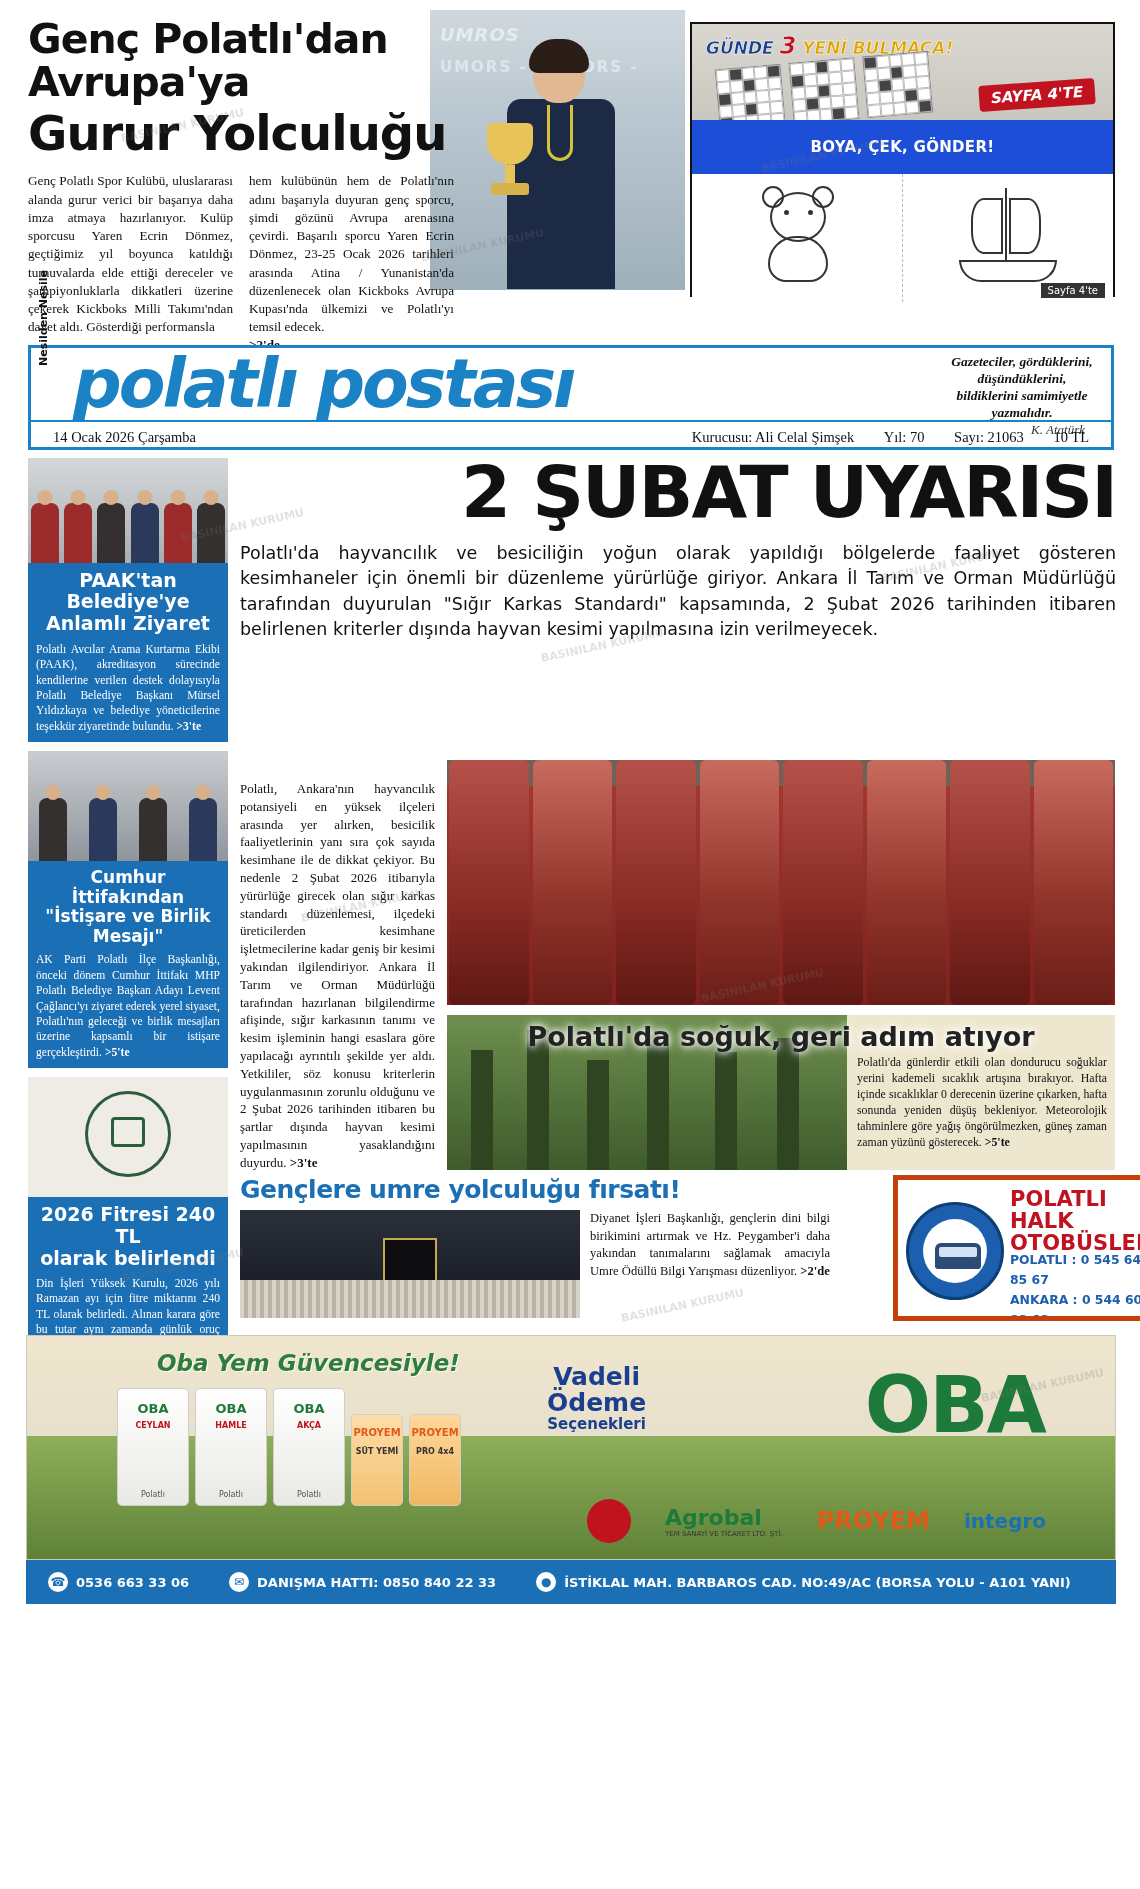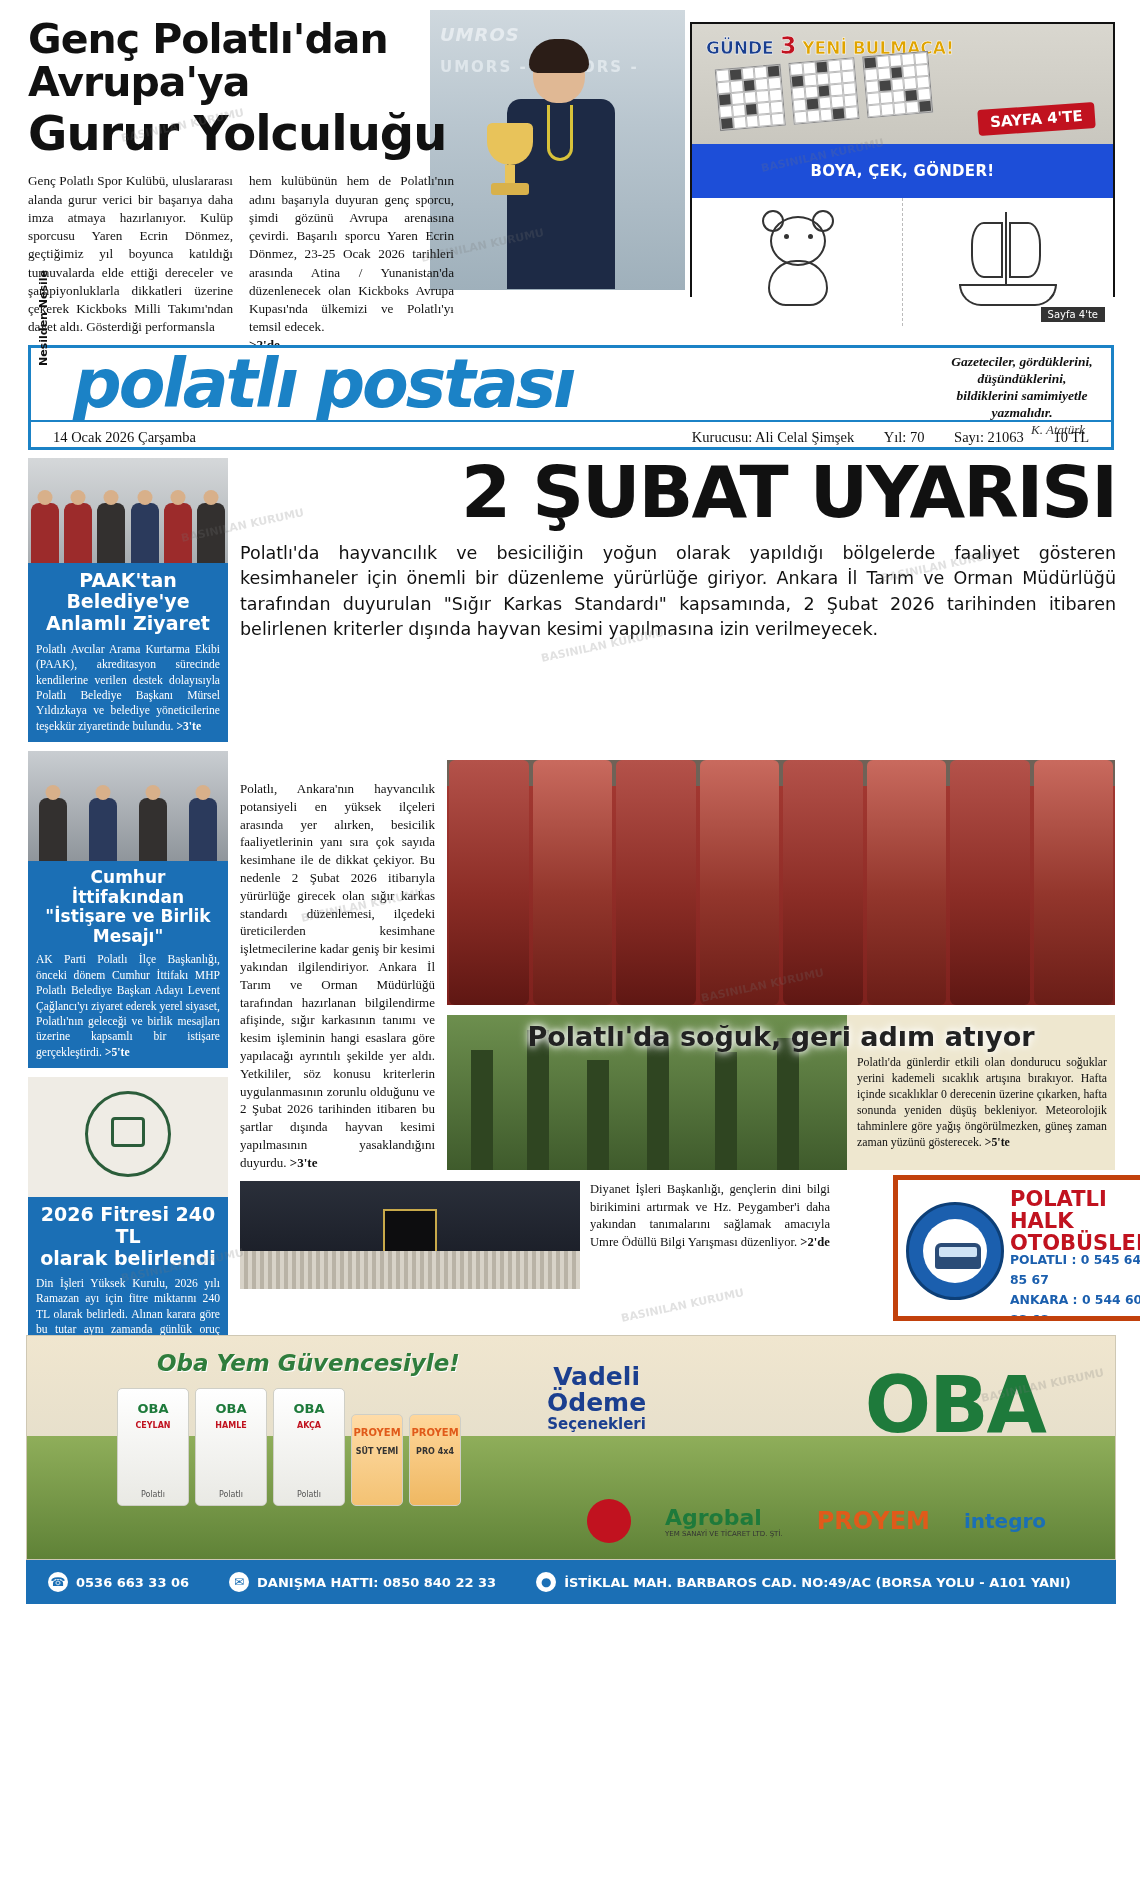--- a/index.html
+++ b/index.html
@@ -55,21 +55,21 @@
   .trophy { position:absolute; left:-2px; top:78px; width:56px; height:78px; }
   .trophy-cup { position:absolute; left:4px; top:0; width:46px; height:42px; background:#e8c35a; border-radius:6px 6px 26px 26px; }
   .trophy-stem { position:absolute; left:22px; top:42px; width:10px; height:20px; background:#e8c35a; }
   .trophy-base { position:absolute; left:8px; top:60px; width:38px; height:12px; background:#d8b14b; border-radius:3px; }
 
   
   .promo {
     position:absolute; left:690px; top:22px; width:425px; height:275px;
     border:2px solid #111; background:#f3f3ef;
   }
-  .promo-top { position:relative; height:120px; background:linear-gradient(180deg,#d9d7cf,#c9c7bf); overflow:hidden; }
+  .promo-top { position:relative; height:96px; background:linear-gradient(180deg,#d9d7cf,#c9c7bf); overflow:hidden;font-style:italic; }
   .promo-badge {
     position:absolute; left:14px; top:8px; font-family:"DejaVu Sans", sans-serif; font-weight:bold;
     font-size:17px; color:#1a3f8f; -webkit-text-stroke:0.5px #fff;
   }
   .promo-badge .num { color:#c1121f; font-size:24px; }
   .promo-badge .yel { color:#e0a400; }
   .promo-grids { position:absolute; left:25px; top:36px; display:flex; gap:8px; transform:rotate(-5deg); }
   .pg { width:66px; height:62px; background:#fff; border:1px solid #888; display:grid; grid-template-columns:repeat(5,1fr); grid-template-rows:repeat(5,1fr); }
   .pg i { border:0.5px solid #bbb; }
   .pg i.dark { background:#444; }
@@ -536,20 +536,21 @@
       <div class="tree" style="left:330px;height:132px"></div>
     </div>
     <div class="weather-title">Polatlı'da soğuk, geri adım atıyor</div>
     <div class="weather-text">
       <span>Polatlı'da günlerdir etkili olan dondurucu soğuklar yerini kademeli sıcaklık artışına bırakıyor. Hafta içinde sıcaklıklar 0 derecenin üzerine çıkarken, hafta sonunda yeniden düşüş bekleniyor. Meteorolojik tahminlere göre yağış öngörülmezken, güneş zaman zaman yüzünü gösterecek.</span>
       <span class="ref">&gt;5'te</span>
     </div>
   </div>
 
   <div class="umre">
+    <div class="umre-title">Gençlere umre yolculuğu fırsatı!</div>
     <div class="umre-row">
       <div class="umre-photo">
         <div class="kaaba"></div>
         <div class="crowd"></div>
       </div>
       <div class="umre-text">
         <span>Diyanet İşleri Başkanlığı, gençlerin dini bilgi birikimini artırmak ve Hz. Peygamber'i daha yakından tanımalarını sağlamak amacıyla Umre Ödüllü Bilgi Yarışması düzenliyor.</span>
         <span class="ref">&gt;2'de</span>
       </div>
     </div>

